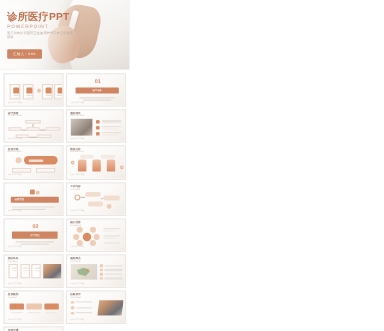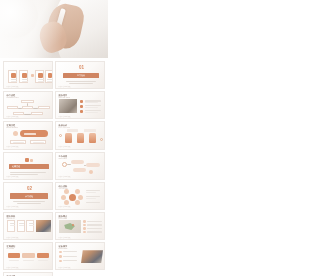--- a/index.html
+++ b/index.html
@@ -149,20 +149,26 @@
 <div id="app">
 
   <div class="hero">
     <div class="hero-photo">
       <div class="blur-l"></div>
       <div class="coat"></div>
       <div class="arm"></div>
       <div class="syringe"></div>
       <div class="hand"></div>
       <div class="veil"></div>
+    </div>
+    <div class="hero-text">
+      <div class="hero-title">诊所医疗PPT</div>
+      <div class="hero-sub">POWERPOINT</div>
+      <div class="hero-desc">医疗机构诊所医院卫生健康护理工作汇报通用模板</div>
+      <div class="hero-btn">汇报人：XXX</div>
     </div>
   </div>
 
   <div class="grid">
 
     <div class="slide">
       <div class="bg-wash"></div>
       <div class="body">
         <div class="card" style="left:4px;top:1px;width:9px;height:13px;">
           <div class="ico-box" style="position:absolute;left:2px;top:1.5px;width:5px;height:5px;"></div>

